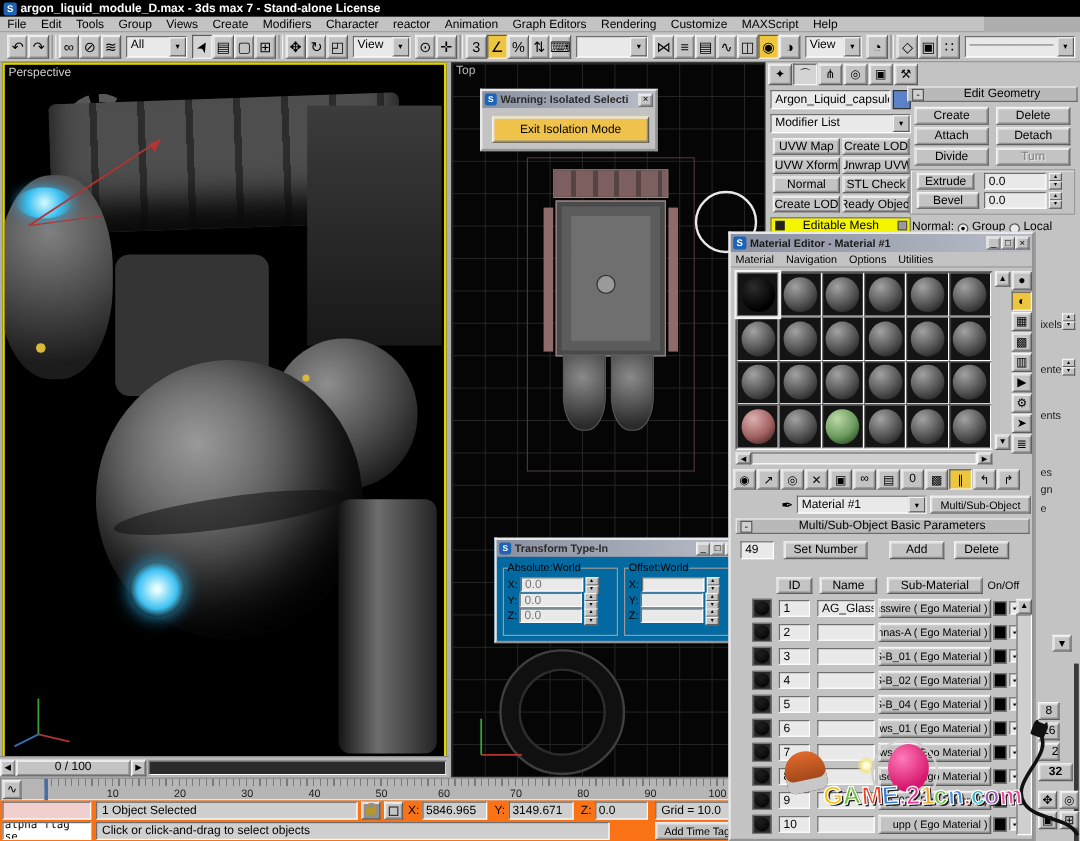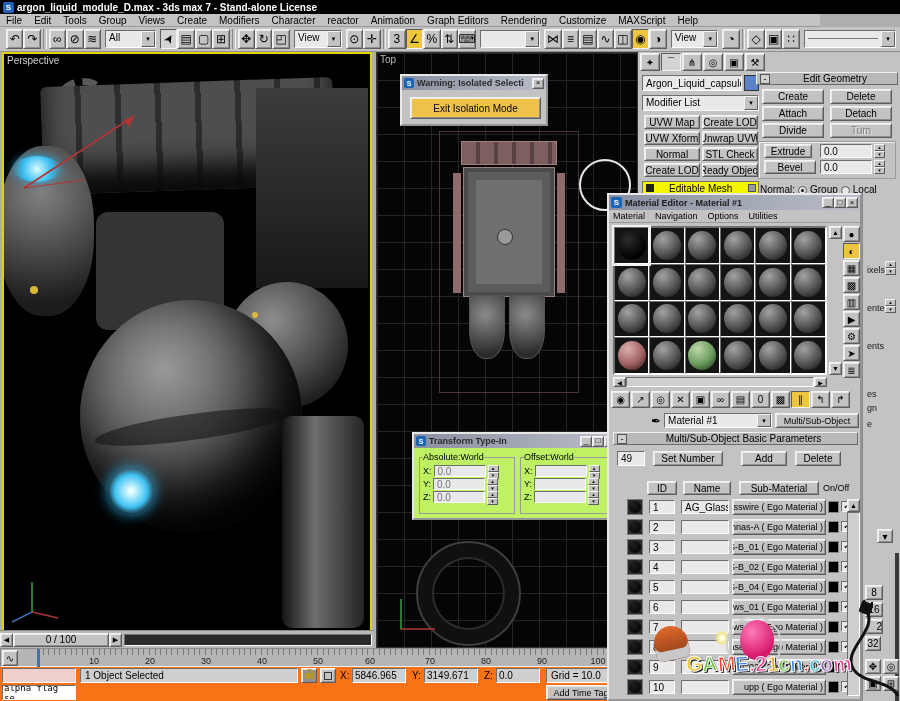--- a/index.html
+++ b/index.html
@@ -350,21 +350,21 @@
       <span>▴</span>
       <span>▾</span>
     </div>
   <div class="btn3 abs" style="left:14px;top:336px;width:16px;height:14px;">
       <span>▾</span>
     </div>
   <div class="abs" style="left:32px;top:360px;width:4px;height:180px;background:#3a3a3a;"></div>
   <div class="btn3 abs" style="left:2px;top:392px;width:18px;height:15px;">8</div>
   <div class="btn3 abs" style="left:2px;top:409px;width:18px;height:15px;">16</div>
   <div class="btn3 abs" style="left:2px;top:426px;width:18px;height:15px;padding-left:16px;">24</div>
-  <div class="btn3 abs" style="left:2px;top:443px;width:16px;height:15px;">32</div>
+  <div class="btn3 abs" style="left:2px;top:443px;width:29px;height:15px;font-weight:bold;">32</div>
   <div class="btn3 abs" style="left:2px;top:466px;width:16px;height:15px;">
       <span>✥</span>
     </div>
   <div class="btn3 abs" style="left:20px;top:466px;width:16px;height:15px;">
       <span>◎</span>
     </div>
   <div class="btn3 abs" style="left:2px;top:483px;width:16px;height:15px;">
       <span>▣</span>
     </div>
   <div class="btn3 abs" style="left:20px;top:483px;width:16px;height:15px;">
@@ -376,21 +376,21 @@
   <div class="titlegrad" style="height:14px;display:flex;align-items:center;padding:0 2px;">
     <span class="logo" style="width:10px;height:10px;font-size:7px;margin-right:3px;">S</span>
     <span style="flex:1;font-size:9px;font-weight:bold;color:#2a2a2a;overflow:hidden;white-space:nowrap;">Warning: Isolated Selecti</span>
     <span class="btn3 winbtn">
         <span>×</span>
       </span>
   </div>
   <div class="btn3" style="position:absolute;left:8px;top:21px;width:131px;height:22px;background:#efc34b;font-size:10px;">Exit Isolation Mode</div>
 </div>
 
-<div class="abs" style="left:412px;top:432px;width:208px;height:88px;background:#bef264;border:2px outset #e8e8e8;z-index:5;">
+<div class="abs" style="left:412px;top:448px;width:208px;height:88px;background:#0369a1;border:2px outset #e8e8e8;z-index:5;">
   <div class="titlegrad" style="height:14px;display:flex;align-items:center;padding:0 2px;">
     <span class="logo" style="width:10px;height:10px;font-size:7px;margin-right:3px;">S</span>
     <span style="flex:1;font-size:9px;font-weight:bold;color:#2a2a2a;">Transform Type-In</span>
     <span class="btn3 winbtn">
         <span>_</span>
       </span>
     <span class="btn3 winbtn">
         <span>□</span>
       </span>
     <span class="btn3 winbtn">
@@ -850,20 +850,23 @@
   <div class="inset abs" style="left:496px;top:1px;width:44px;height:15px;display:flex;align-items:center;padding:0 2px;font-size:10px;">
       <span>0.0</span>
     </div>
   <div class="inset abs" style="left:546px;top:1px;width:70px;height:15px;display:flex;align-items:center;padding:0 4px;font-size:10px;">
       <span>Grid = 10.0</span>
     </div>
 
   <div class="abs" style="left:2px;top:18px;width:74px;height:15px;background:#fff;border:1px solid;border-color:#6e6e6e #fff #fff #6e6e6e;font-family:'DejaVu Sans Mono',monospace;font-size:9px;display:flex;align-items:center;padding:0 1px;overflow:hidden;">
     <span>alpha flag se</span>
   </div>
+  <div class="inset abs" style="left:80px;top:18px;width:428px;height:15px;display:flex;align-items:center;padding:0 4px;font-size:10px;">
+    <span>Click or click-and-drag to select objects</span>
+  </div>
   <div class="btn3 abs" style="left:546px;top:18px;width:70px;height:15px;font-size:9px;">Add Time Tag</div>
   <div class="btn3 abs" style="left:618px;top:4px;width:19px;height:26px;">
       <span class="keyicon"></span>
     </div>
 </div>
 
 <div class="abs" style="left:630px;top:600px;width:270px;height:101px;z-index:10;pointer-events:none;">
   <div class="abs" style="left:24px;top:26px;width:34px;height:34px;border-radius:50% 50% 20% 20%;background:linear-gradient(180deg,#e06a2c,#8a3a14);box-shadow:inset 0 -10px 0 #c8c8c8;transform:rotate(-12deg);"></div>
   <div class="abs" style="left:84px;top:30px;width:16px;height:16px;background:radial-gradient(circle,#fffce0 20%,#f0e68c 40%,rgba(240,230,140,0) 70%);border-radius:50%;"></div>
   <div class="abs" style="left:96px;top:16px;width:56px;height:56px;border:2px solid #cfcfcf;border-radius:50%;"></div>

